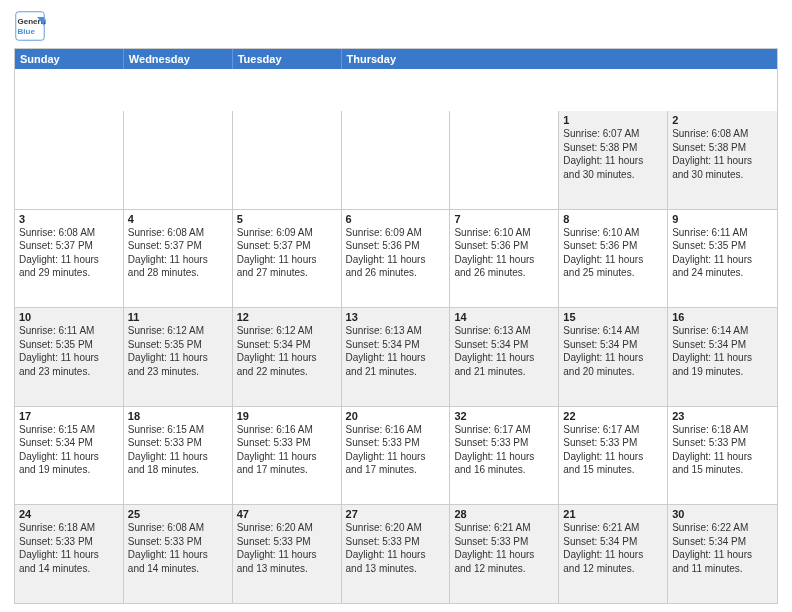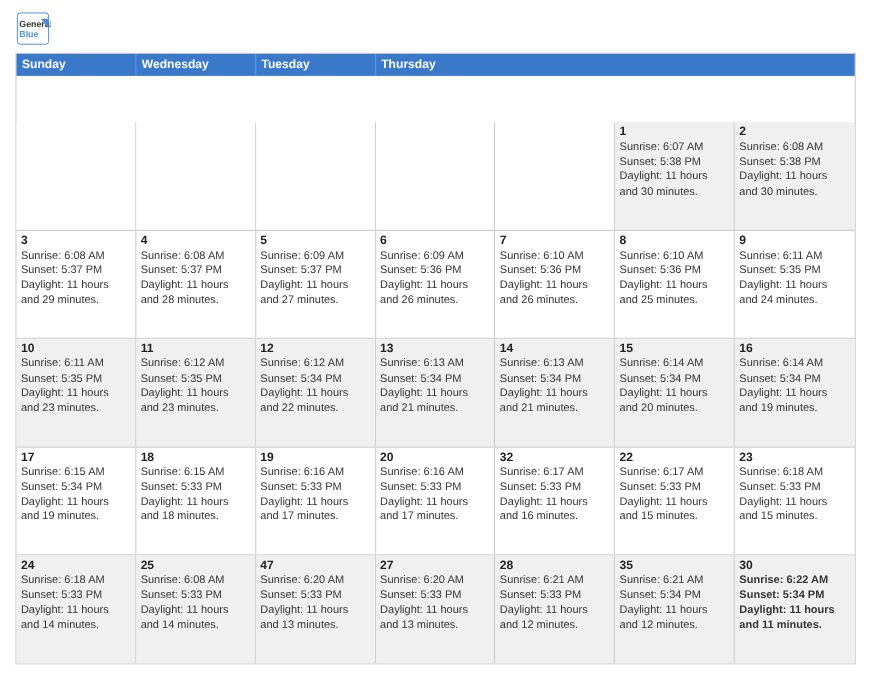--- a/index.html
+++ b/index.html
@@ -334,29 +334,29 @@
 and 13 minutes.</div>
           </div>
           <div class="cal-cell shaded">
             <div class="day-num">28</div>
             <div class="day-info" style="white-space: pre-line;">Sunrise: 6:21 AM
 Sunset: 5:33 PM
 Daylight: 11 hours
 and 12 minutes.</div>
           </div>
           <div class="cal-cell shaded">
-            <div class="day-num">35</div>
+            <div class="day-num">21</div>
             <div class="day-info" style="white-space: pre-line;">Sunrise: 6:21 AM
 Sunset: 5:34 PM
 Daylight: 11 hours
 and 12 minutes.</div>
           </div>
           <div class="cal-cell shaded">
             <div class="day-num">30</div>
-            <div class="day-info" style="white-space: pre-line; font-weight: bold;">Sunrise: 6:22 AM
+            <div class="day-info" style="white-space: pre-line;">Sunrise: 6:22 AM
 Sunset: 5:34 PM
 Daylight: 11 hours
 and 11 minutes.</div>
           </div>
         </div>
       </div>
   </div>
 </div>
 
 </body></html>

